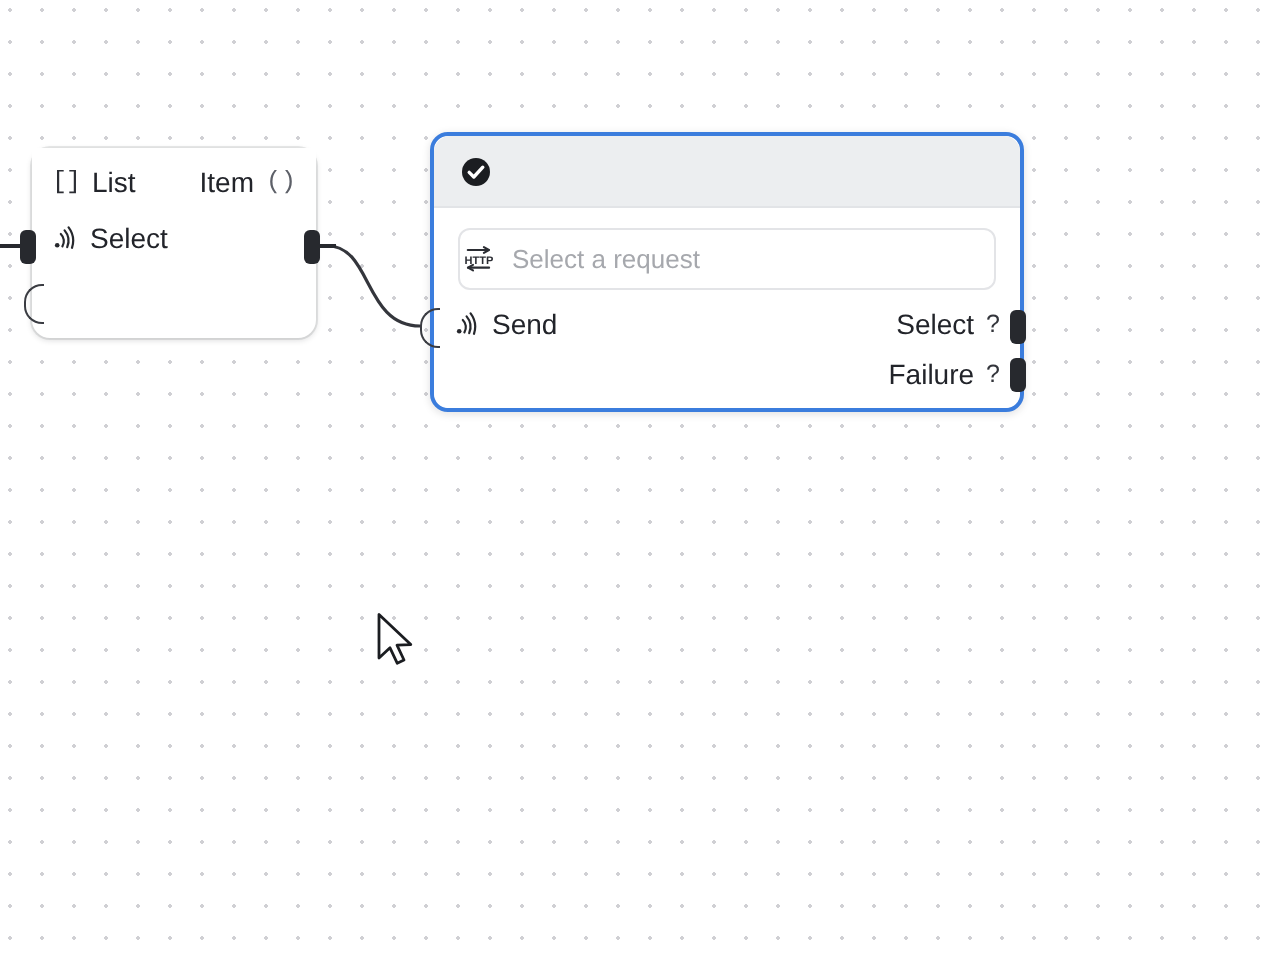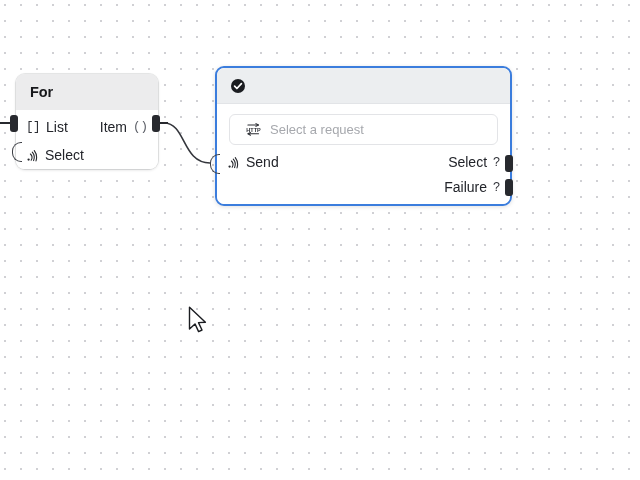--- a/index.html
+++ b/index.html
@@ -194,21 +194,21 @@
     top: 10px;
     width: 269px;
     height: 31px;
     box-sizing: border-box;
     background: #ffffff;
     border: 1px solid #e3e4e7;
     border-radius: 6px;
     display: flex;
     align-items: center;
     gap: 9px;
-    padding: 0 16px;
+    padding: 0 2px;
   }
   .http-icon {
     width: 15px;
     height: 15px;
     display: block;
     flex: 0 0 15px;
   }
   .request-placeholder {
     font-size: 13px;
     color: #a6a8ad;
@@ -229,23 +229,20 @@
 </head>
 <body>
 
 <div id="canvas-root">
 
   <svg id="edges-layer" viewBox="0 0 640 480" width="640" height="480">
     <path d="M 164 123 C 186 123, 182 163, 210 163" fill="none" stroke="#34363c" stroke-width="1.6" stroke-linecap="round"></path>
   </svg>
 
   <div class="node" id="node-for">
-    <div class="node-header">
-      <span class="node-title">For</span>
-    </div>
     <div class="node-body">
 
       <div class="port-row" style="top:6px;">
         <span class="port-side">
           <span class="port-type-bracket">[]</span>
           <span class="port-label">List</span>
         </span>
         <span class="port-side">
           <span class="port-label">Item</span>
           <span class="port-type">()</span>

